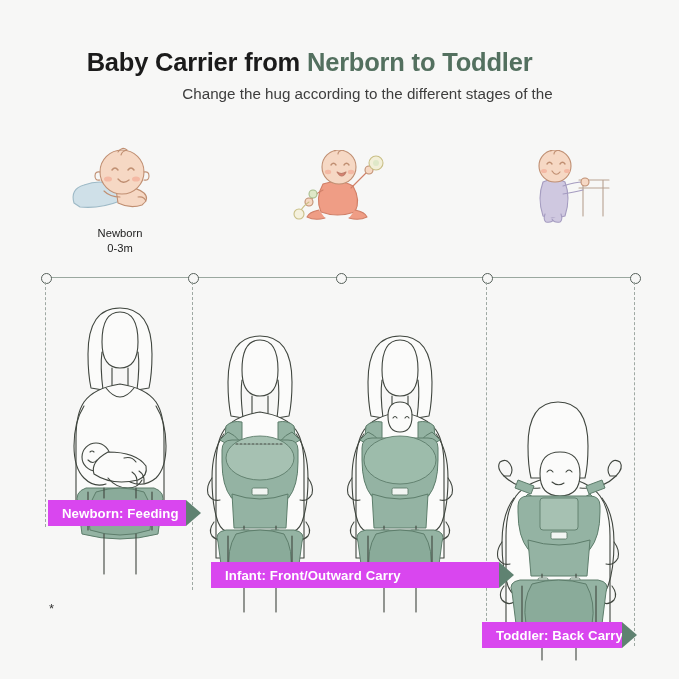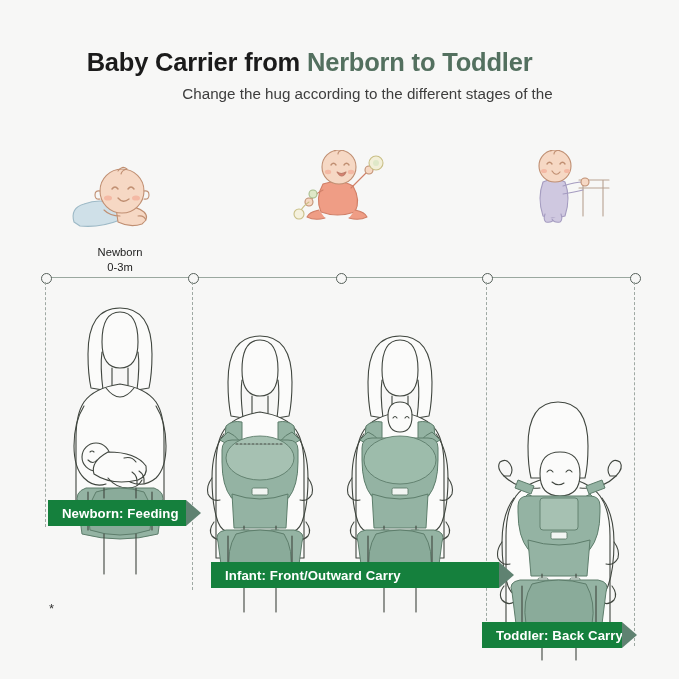--- a/index.html
+++ b/index.html
@@ -30,21 +30,21 @@
 
   
   .stage{position:absolute;width:180px;text-align:center;}
   .stage-art{height:75px;position:relative;}
   .stage-art svg{position:absolute;left:50%;top:0;transform:translateX(-50%);}
   .stage-label{
     margin-top:6px;font-size:11.2px;line-height:14.5px;color:#222;
   }
   .stage-label .l2{display:block;}
 
-  #stage-0{left:30px;top:164px;}
+  #stage-0{left:30px;top:145px;}
   #stage-1{left:249px;top:150px;}
   #stage-2{left:475px;top:150px;}
 
   
   .tl-line{
     position:absolute;left:45px;top:277px;width:589px;height:1px;
     background:#9aa89f;
   }
   .tl-dot{
     position:absolute;width:9px;height:9px;border-radius:50%;
@@ -59,21 +59,21 @@
   
   #scene{position:absolute;left:0;top:282px;width:679px;height:397px;}
   #scene svg{display:block;}
 
   
   .banner{
     position:absolute;height:26px;
     display:flex;align-items:center;
   }
   .banner-body{
-    height:26px;background:#15803d;
+    height:26px;background:#d946ef;
     display:flex;align-items:center;
     padding-left:14px;padding-right:6px;
     box-sizing:border-box;
   }
   .banner-body span{
     color:#ffffff;font-size:13.2px;font-weight:bold;
     white-space:nowrap;letter-spacing:0.1px;
   }
   .banner-tip{
     width:0;height:0;

